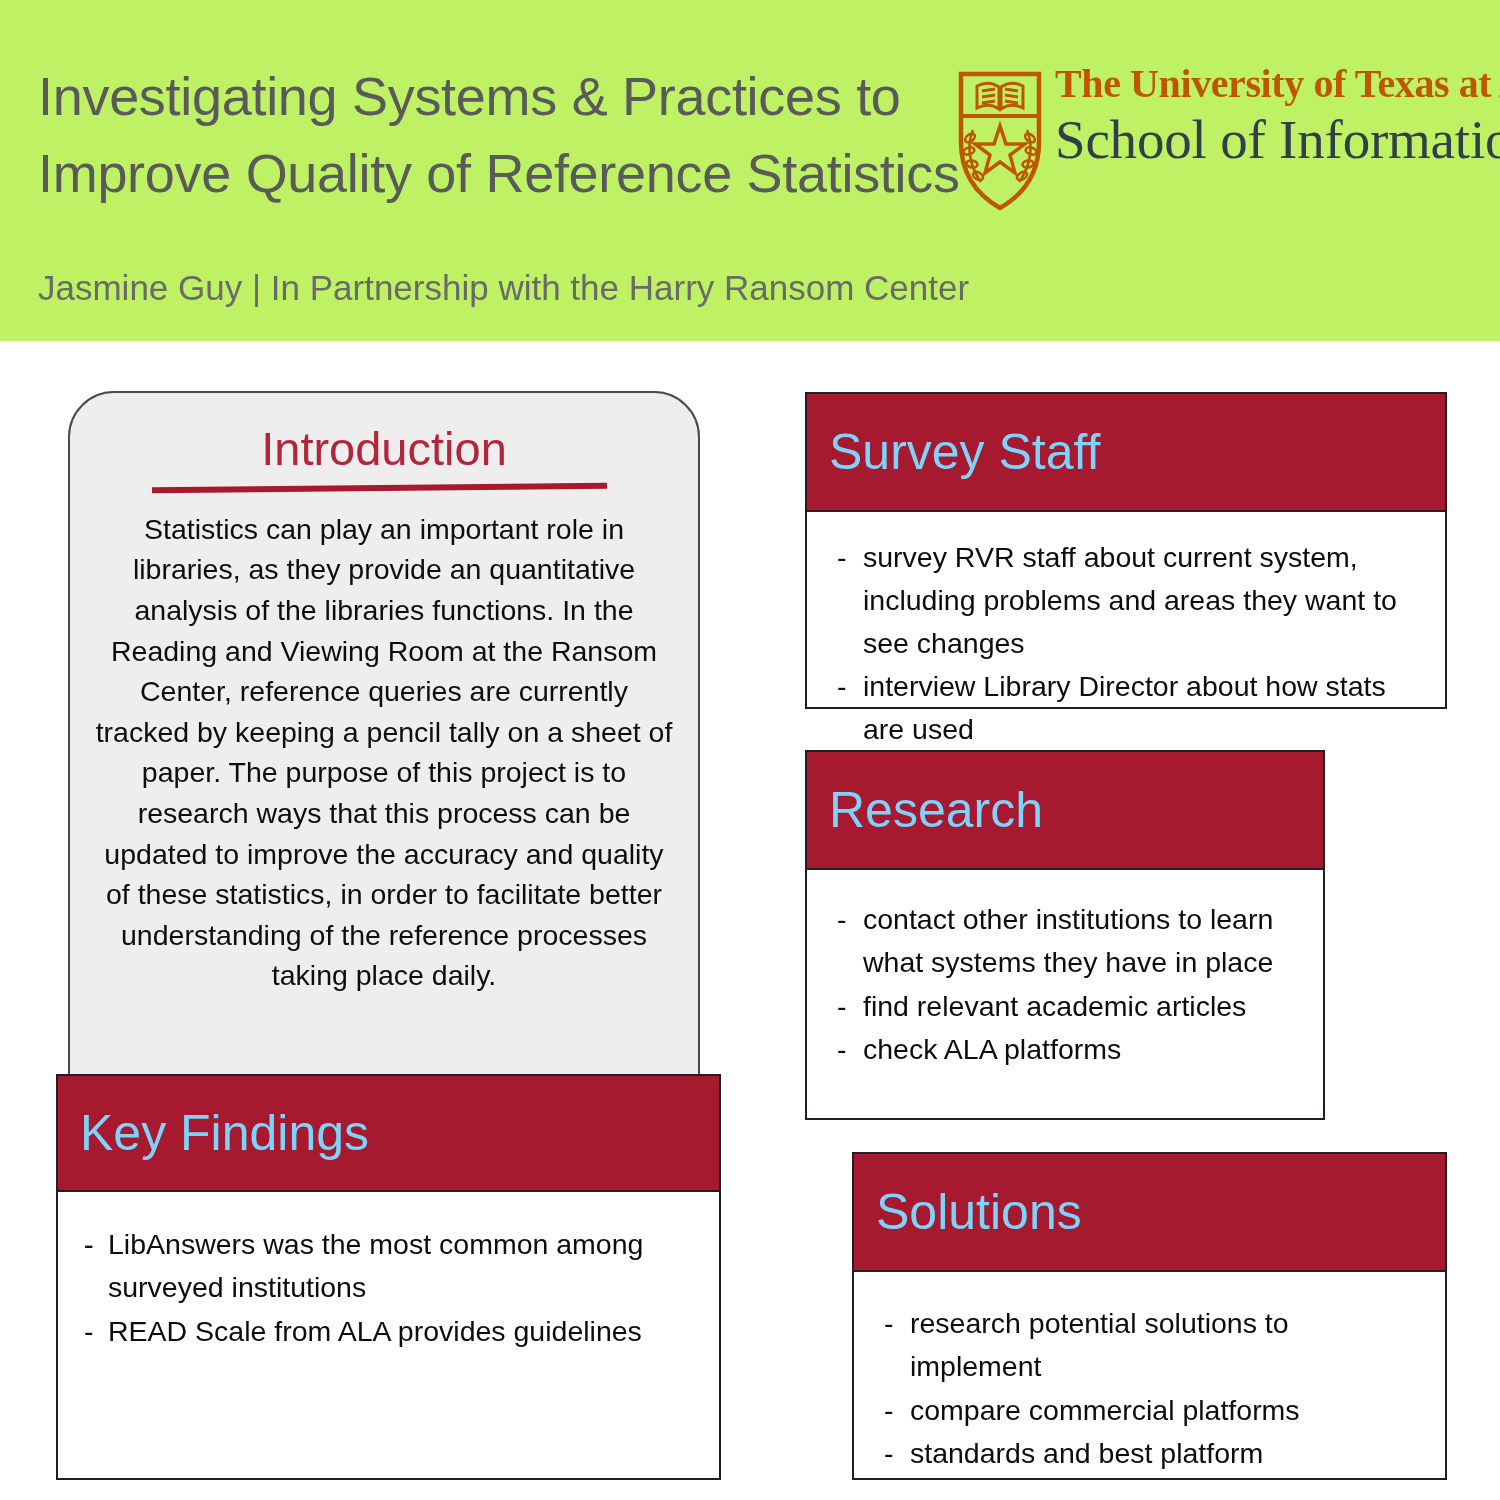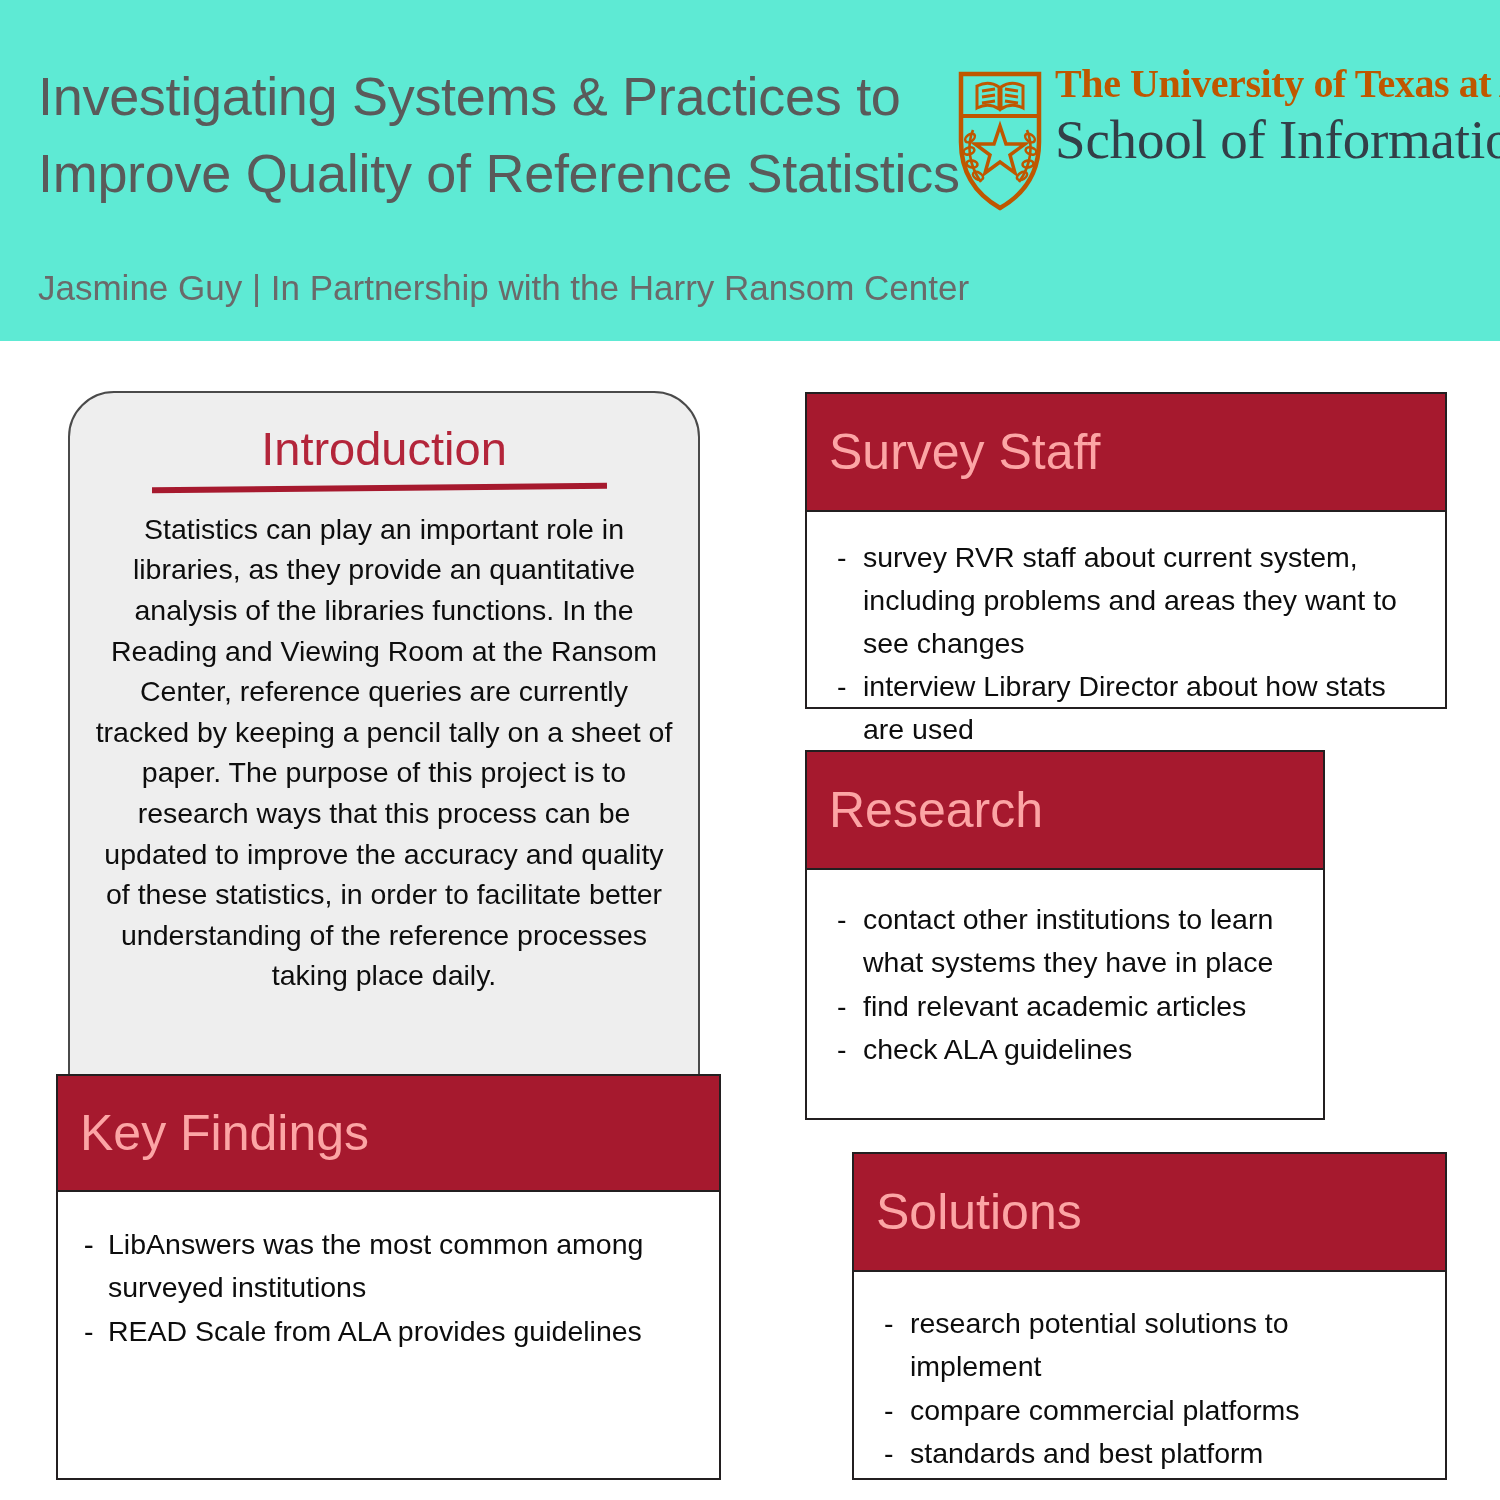--- a/index.html
+++ b/index.html
@@ -15,21 +15,21 @@
     position: relative;
   }
 
   
   #header-band {
     position: absolute;
     left: 0;
     top: 0;
     width: 1500px;
     height: 341px;
-    background: #5eead4;
+    background: #bef264;
   }
   #title-block {
     position: absolute;
     left: 38px;
     top: 58px;
     width: 910px;
   }
   .poster-title-line {
     font-size: 54px;
     line-height: 1.42;
@@ -137,21 +137,21 @@
   }
   .section-head {
     background: #a6192e;
     border: 2px solid #231f20;
     box-sizing: border-box;
     display: flex;
     align-items: center;
     overflow: hidden;
   }
   .section-head-label {
-    color: #fca5a5;
+    color: #7dd3fc;
     font-size: 50px;
     padding-left: 22px;
     line-height: 1.0;
     white-space: nowrap;
   }
   .section-body {
     background: #ffffff;
     border: 2px solid #231f20;
     border-top: none;
     box-sizing: border-box;
@@ -272,21 +272,21 @@
 </div>
 
 <div class="section-card" id="card-research">
   <div class="section-head">
     <span class="section-head-label">Research</span>
   </div>
   <div class="section-body">
     <ul class="bullet-list">
       <li class="bullet-item"><span class="dash">-</span><span>contact other institutions to learn what systems they have in place</span></li>
       <li class="bullet-item"><span class="dash">-</span><span>find relevant academic articles</span></li>
-      <li class="bullet-item"><span class="dash">-</span><span>check ALA guidelines</span></li>
+      <li class="bullet-item"><span class="dash">-</span><span>check ALA platforms</span></li>
     </ul>
   </div>
 </div>
 
 <div class="section-card" id="card-solutions">
   <div class="section-head">
     <span class="section-head-label">Solutions</span>
   </div>
   <div class="section-body">
     <ul class="bullet-list">

